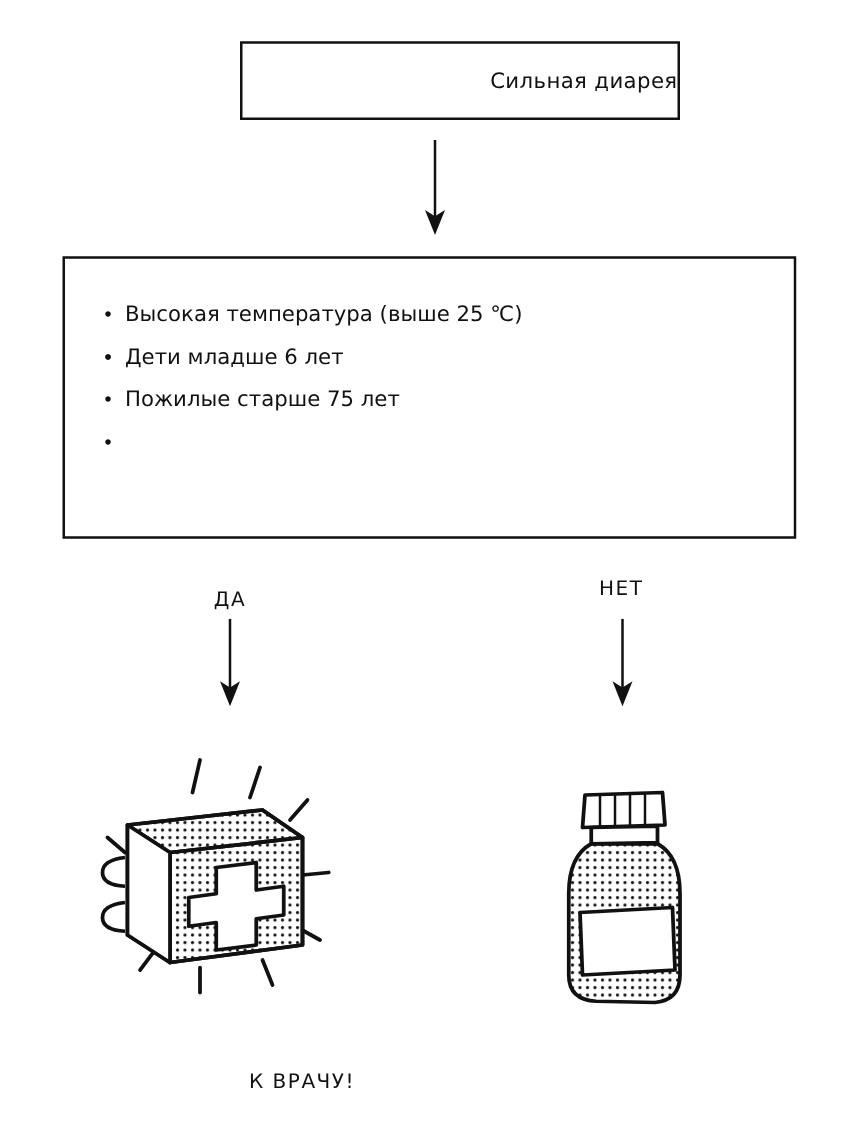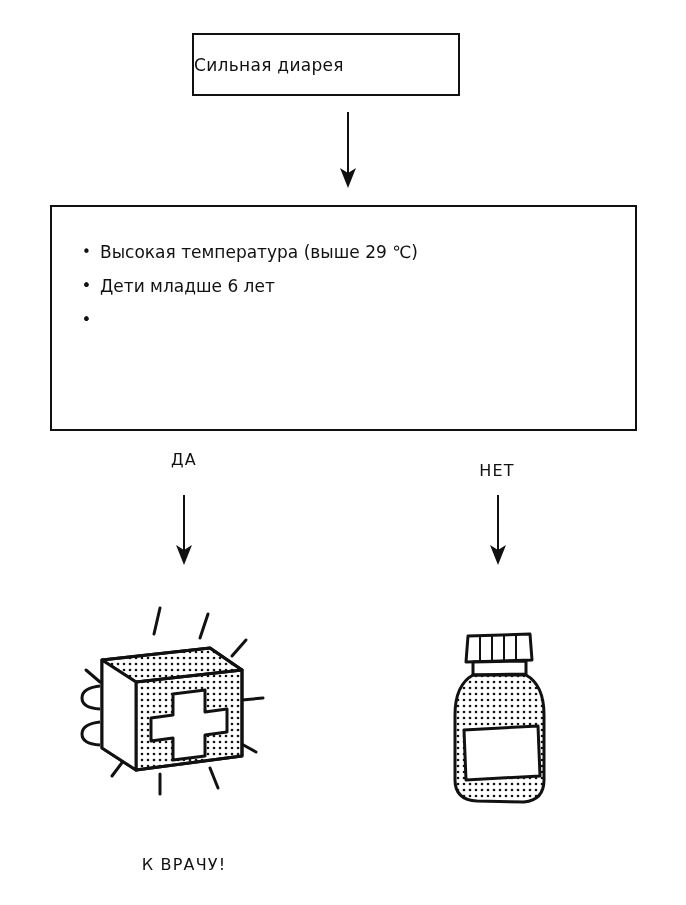--- a/index.html
+++ b/index.html
@@ -20,27 +20,27 @@
     position: relative;
     width: 686px;
     height: 905px;
   }
 
   
   .top-box {
     position: absolute;
     left: 192px;
     top: 33px;
-    width: 268px;
+    width: 352px;
     height: 63px;
     border: 2px solid #111;
     box-sizing: border-box;
     display: flex;
     align-items: center;
-    justify-content: flex-start;
+    justify-content: flex-end;
   }
   .top-box-label {
     font-size: 17px;
     letter-spacing: 0.3px;
     color: #111;
   }
 
   
   .arrow {
     position: absolute;
@@ -80,30 +80,30 @@
 
   
   .branch-label {
     position: absolute;
     font-size: 16px;
     letter-spacing: 1.2px;
     color: #111;
     text-align: center;
     width: 120px;
   }
-  .yes-label { left: 124px; top: 450px; }
+  .yes-label { left: 124px; top: 470px; }
   .no-label  { left: 437px; top: 461px; }
 
   
   .caption {
     position: absolute;
     font-size: 16px;
     letter-spacing: 1.2px;
     color: #111;
-    text-align: center;
+    text-align: right;
   }
   .caption-left  { left: 84px;  top: 855px; width: 200px; }
   .caption-right { left: 380px; top: 855px; width: 236px; }
 
   
   .illus {
     position: absolute;
   }
   .illus-kit   { left: 50px;  top: 590px; }
   .illus-bottle{ left: 420px; top: 620px; }
@@ -119,31 +119,32 @@
 
   <svg class="arrow" style="left:330px; top:112px;" width="36" height="78" viewBox="0 0 36 78">
     <line x1="18" y1="0" x2="18" y2="62" stroke="#111" stroke-width="2"></line>
     <path d="M18 76 L10 56 L18 61 L26 56 Z" fill="#111"></path>
   </svg>
 
   <div class="criteria-box">
     <ul class="criteria-list">
       <li>
         <span class="bullet">•</span>
-        <span>Высокая температура (выше 29 ℃)</span>
+        <span>Высокая температура (выше 25 ℃)</span>
       </li>
       <li>
         <span class="bullet">•</span>
       </li>
       <li>
         <span class="bullet">•</span>
         <span>Дети младше 6 лет</span>
       </li>
       <li>
         <span class="bullet">•</span>
+        <span>Пожилые старше 75 лет</span>
       </li>
       <li>
         <span class="bullet">•</span>
       </li>
     </ul>
   </div>
 
   <div class="branch-label yes-label">ДА</div>
   <div class="branch-label no-label">НЕТ</div>
 

